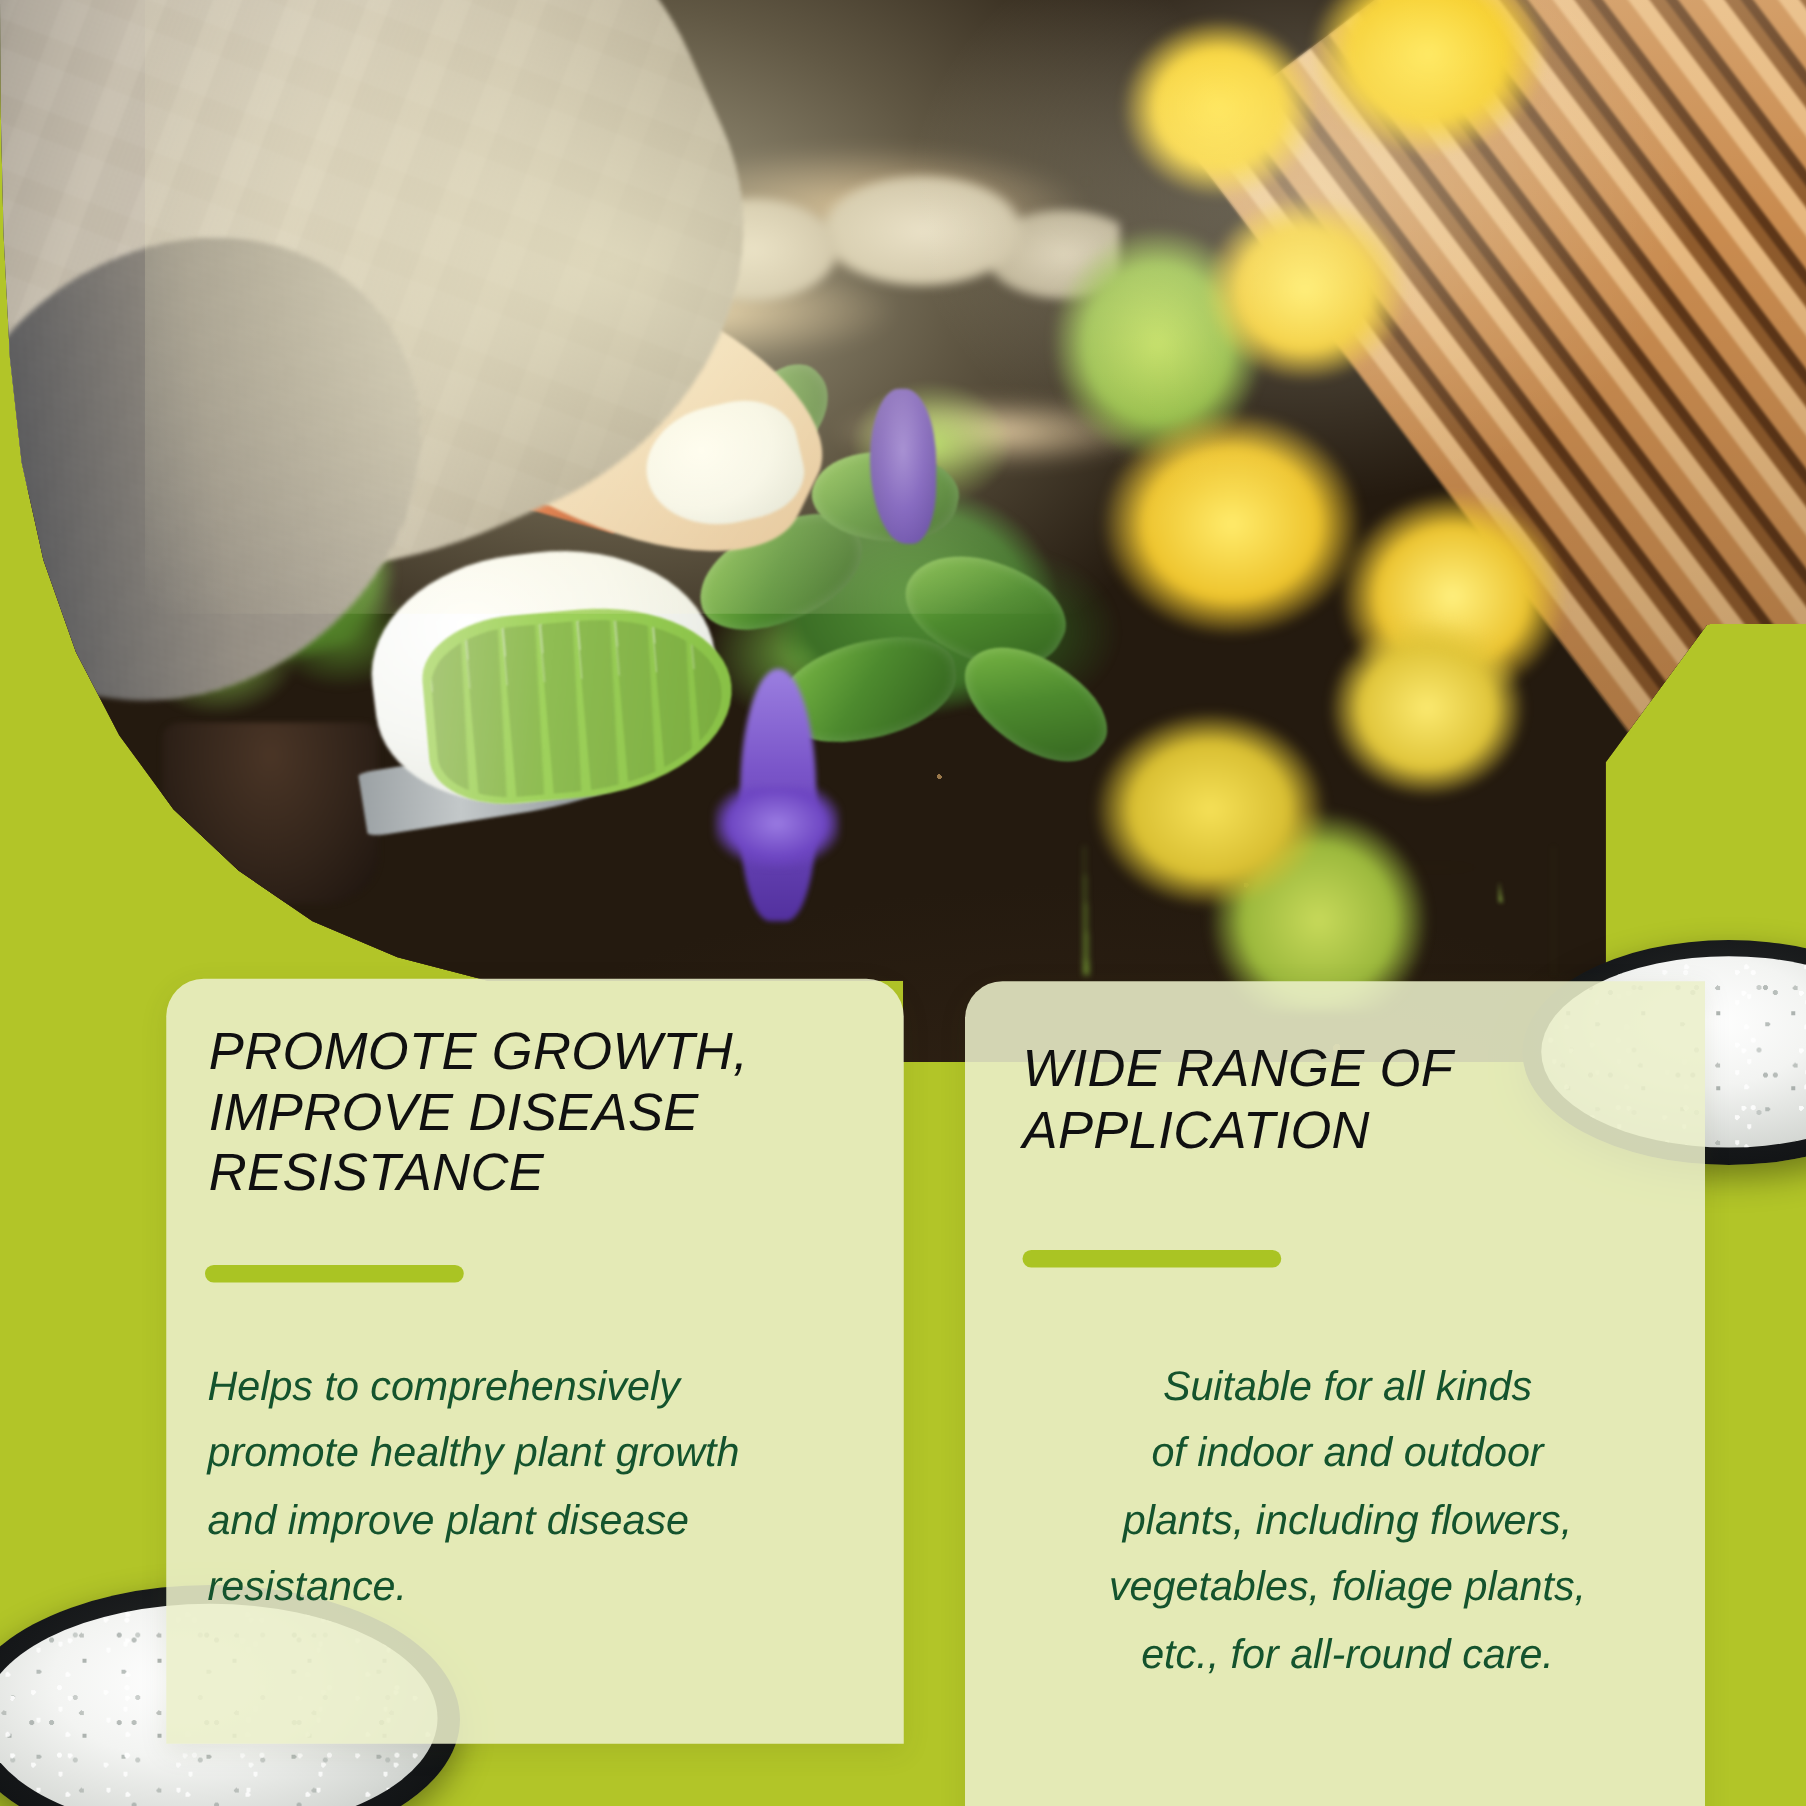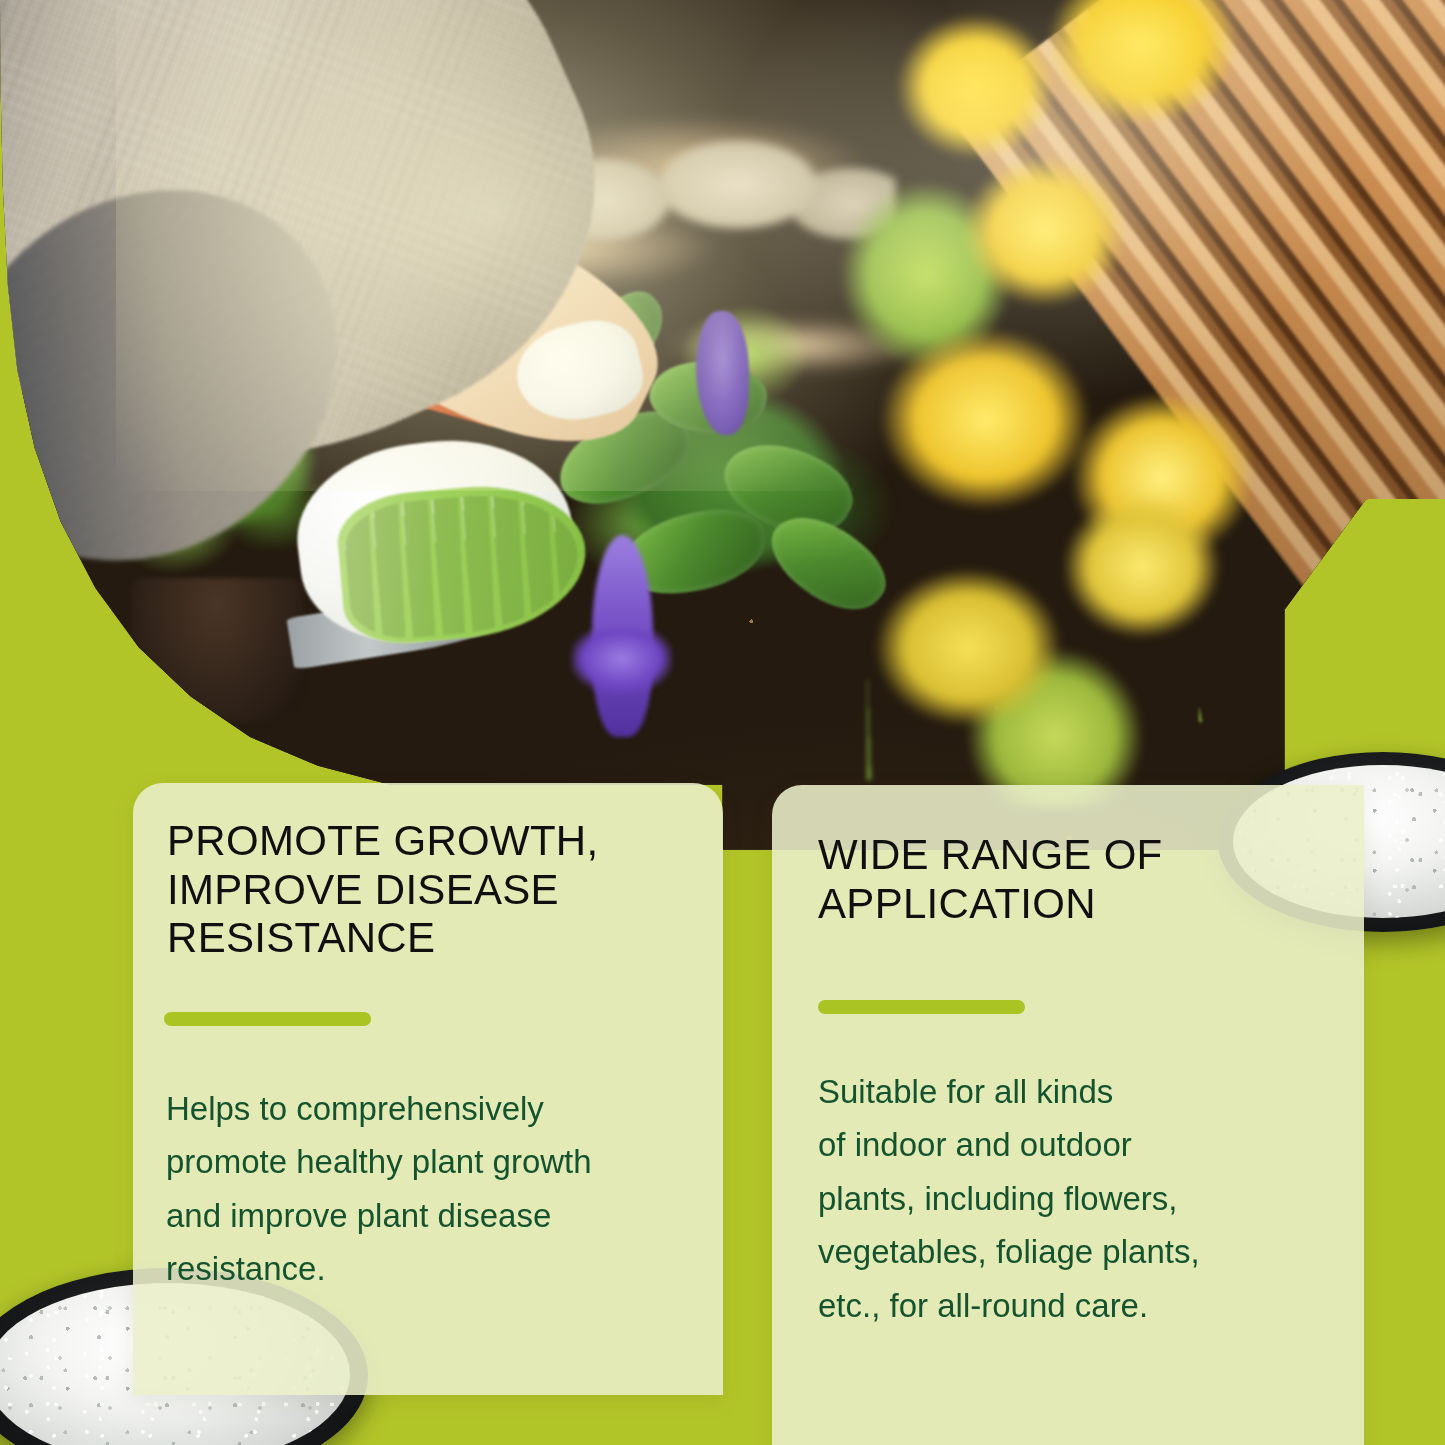--- a/index.html
+++ b/index.html
@@ -349,21 +349,21 @@
     box-shadow:0 6px 22px rgba(60,70,20,.10);
   }
   .card-left{
     left:133px;top:783px;width:590px;height:612px;
     border-radius:30px 30px 0 0;
   }
   .card-right{
     left:772px;top:785px;width:592px;height:748px;
     border-radius:30px 0 0 30px;
   }
-  .card-inner{position:absolute;inset:0;}
+  .card-inner{position:absolute;inset:0;font-style:italic;}
 
   .card-title{
     position:absolute;
     color:#101010;
     font-size:42px;
     line-height:1.16;
     letter-spacing:.3px;
     font-weight:400;
     white-space:pre-line;
   }
@@ -381,21 +381,21 @@
 
   .card-body{
     position:absolute;
     color:#14532d;
     font-size:33px;
     line-height:1.62;
     font-weight:400;
     white-space:pre-line;
   }
   .card-left .card-body{left:33px;top:299px;width:530px;}
-  .card-right .card-body{left:46px;top:280px;width:520px;}
+  .card-right .card-body{left:46px;top:297px;width:520px;text-align:center;}
 </style>
 </head>
 <body>
 
 <div id="stage">
 
   <div class="photo-clip">
     <div class="photo">
       <div class="soil"></div>
       <div class="soil-speck"></div>

